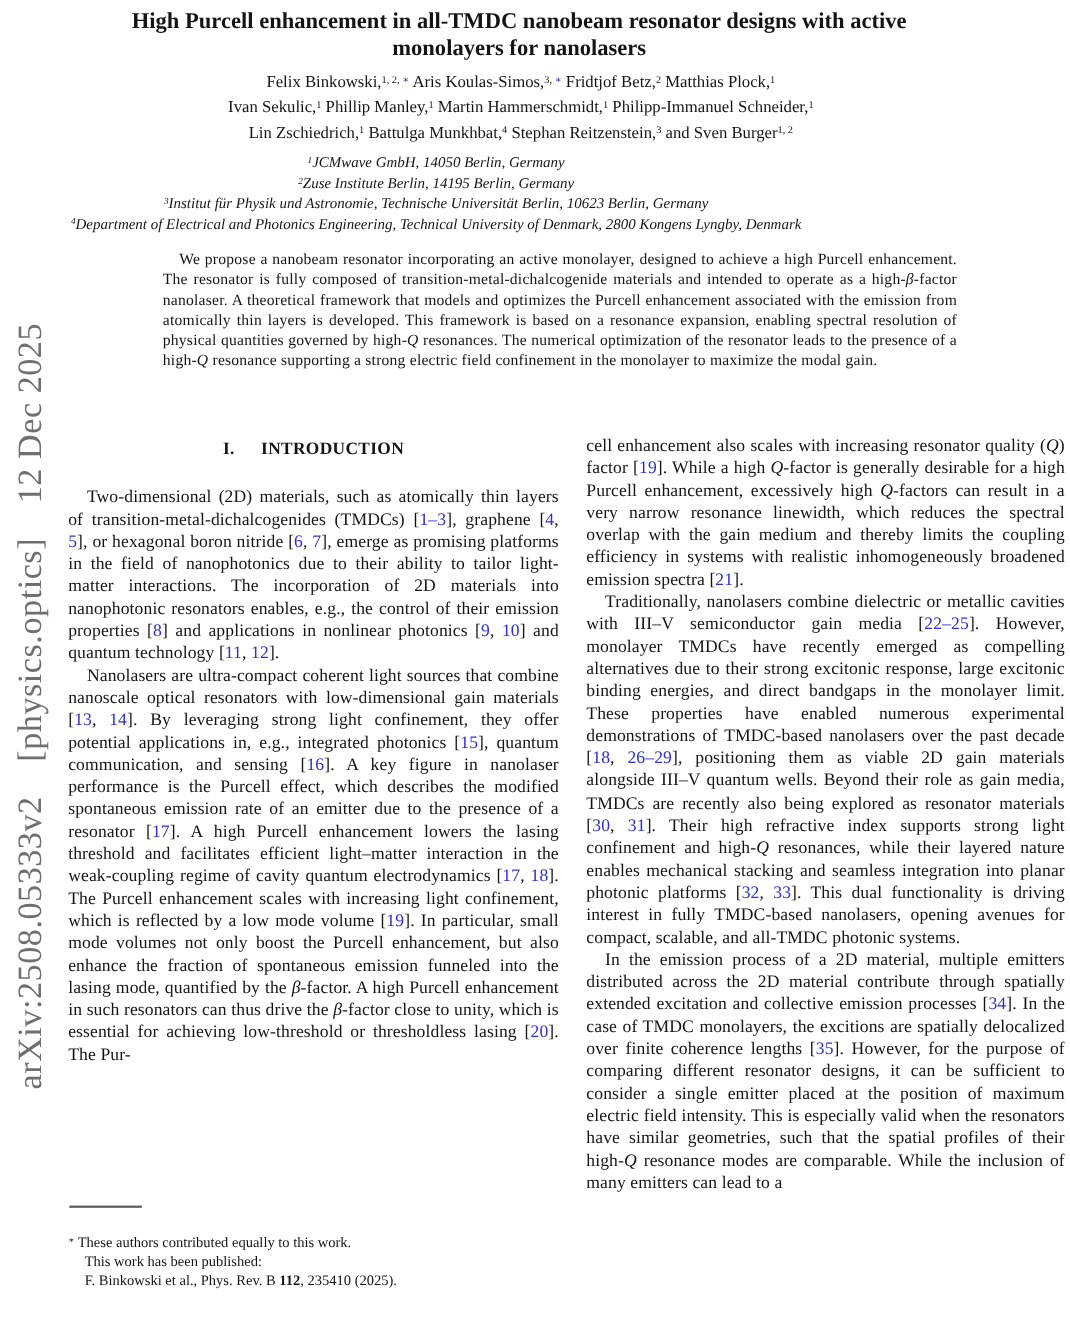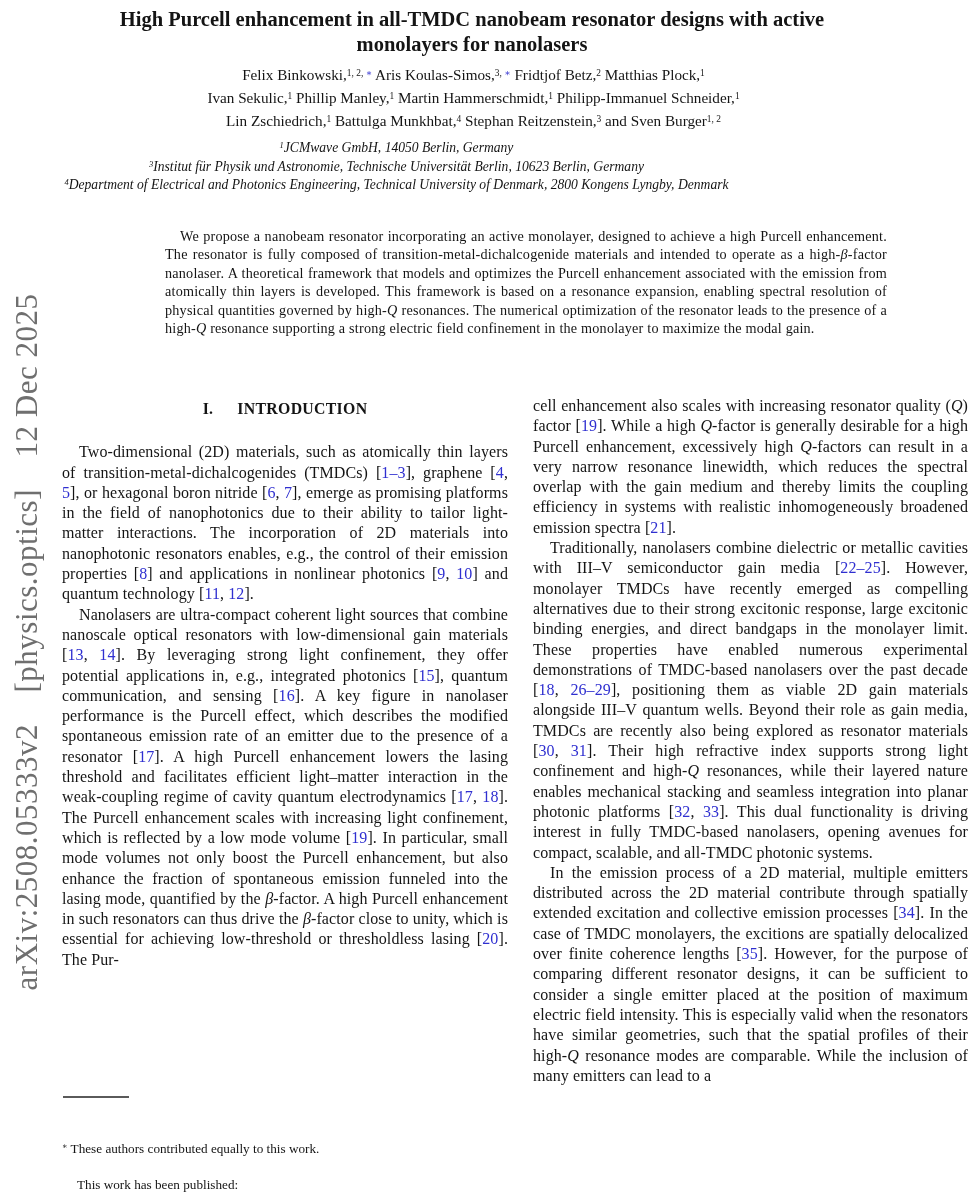--- a/index.html
+++ b/index.html
@@ -28,21 +28,21 @@
   }
   .authors{
     position:absolute;top:63px;left:0;width:947px;text-align:center;
     font-size:15.2px;line-height:23.2px;
   }
   .affils{
     position:absolute;top:139px;left:0;width:793px;text-align:center;
     font-style:italic;font-size:13.6px;line-height:18.6px;
   }
   .abstract{
-    position:absolute;top:227px;left:165px;width:722px;
+    position:absolute;top:227px;left:148px;width:722px;
     text-align:justify;font-size:14.2px;line-height:18.4px;letter-spacing:0.2px;
     text-indent:15px;
   }
   .col{
     position:absolute;top:396px;text-align:justify;
     font-size:16px;line-height:20.3px;letter-spacing:0.1px;
     hyphens:auto;-webkit-hyphens:auto;
   }
   .col-left{left:62px;width:446px;height:676px;overflow:hidden;}
   .col-right{left:533px;width:435px;height:792px;overflow:hidden;}
@@ -53,40 +53,41 @@
   .section-heading .sec-title{margin-left:24px;}
   .body-par{margin:0;text-indent:17px;}
   .col-right .body-par:first-child{text-indent:0;}
   .lnk{color:var(--link);}
   sup{font-size:0.62em;line-height:0;vertical-align:baseline;position:relative;top:-0.45em;}
   .fn-rule{position:absolute;top:1096px;left:63px;width:66px;height:2px;background:var(--rule);}
   .footnote{
     position:absolute;top:1122px;left:62px;width:446px;
     font-size:13.2px;line-height:16.9px;text-align:left;
   }
-  .footnote .fn-line{padding-left:15px;margin-top:19px;}
+  .footnote .fn-line{padding-left:15px;}
   .footnote .fn-line:first-child{padding-left:0;}
 </style>
 </head>
 <body>
 
 <div class="page">
 
   <div class="watermark">arXiv:2508.05333v2 [physics.optics] 12 Dec 2025</div>
 
   <div class="title">High Purcell enhancement in all-TMDC nanobeam resonator designs with active monolayers for nanolasers</div>
 
   <div class="authors">
       <div class="author-line">Felix Binkowski,<sup>1, 2, <span class="lnk">∗</span></sup> Aris Koulas-Simos,<sup>3, <span class="lnk">∗</span></sup> Fridtjof Betz,<sup>2</sup> Matthias Plock,<sup>1</sup></div>
       <div class="author-line">Ivan Sekulic,<sup>1</sup> Phillip Manley,<sup>1</sup> Martin Hammerschmidt,<sup>1</sup> Philipp-Immanuel Schneider,<sup>1</sup></div>
       <div class="author-line">Lin Zschiedrich,<sup>1</sup> Battulga Munkhbat,<sup>4</sup> Stephan Reitzenstein,<sup>3</sup> and Sven Burger<sup>1, 2</sup></div>
     </div>
 
   <div class="affils">
       <div class="affil-line"><sup>1</sup>JCMwave GmbH, 14050 Berlin, Germany</div>
+      <div class="affil-line"><sup>2</sup>Zuse Institute Berlin, 14195 Berlin, Germany</div>
       <div class="affil-line"><sup>3</sup>Institut für Physik und Astronomie, Technische Universität Berlin, 10623 Berlin, Germany</div>
       <div class="affil-line"><sup>4</sup>Department of Electrical and Photonics Engineering, Technical University of Denmark, 2800 Kongens Lyngby, Denmark</div>
     </div>
 
   <div class="abstract">We propose a nanobeam resonator incorporating an active monolayer, designed to achieve a high Purcell enhancement. The resonator is fully composed of transition-metal-dichalcogenide materials and intended to operate as a high-<em>β</em>-factor nanolaser. A theoretical framework that models and optimizes the Purcell enhancement associated with the emission from atomically thin layers is developed. This framework is based on a resonance expansion, enabling spectral resolution of physical quantities governed by high-<em>Q</em> resonances. The numerical optimization of the resonator leads to the presence of a high-<em>Q</em> resonance supporting a strong electric field confinement in the monolayer to maximize the modal gain.</div>
 
   <div class="col col-left">
     <div class="section-heading">
       <span>I.</span><span class="sec-title">INTRODUCTION</span>
     </div>

